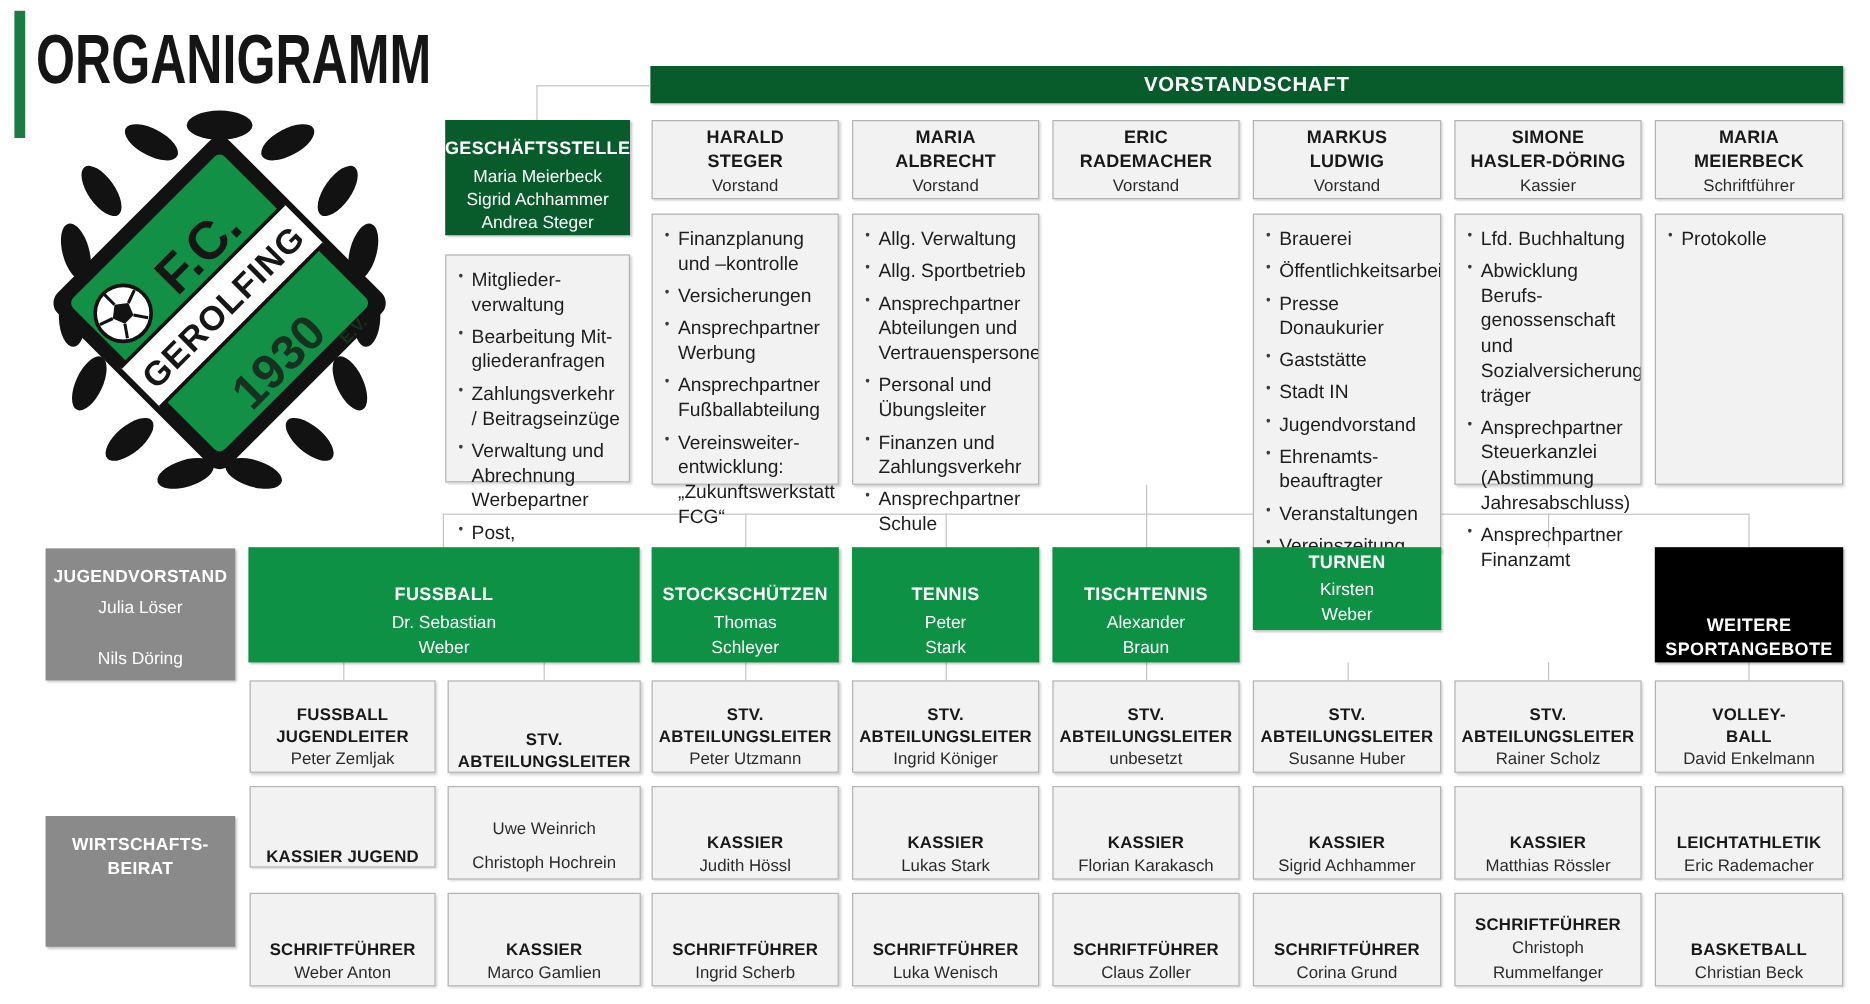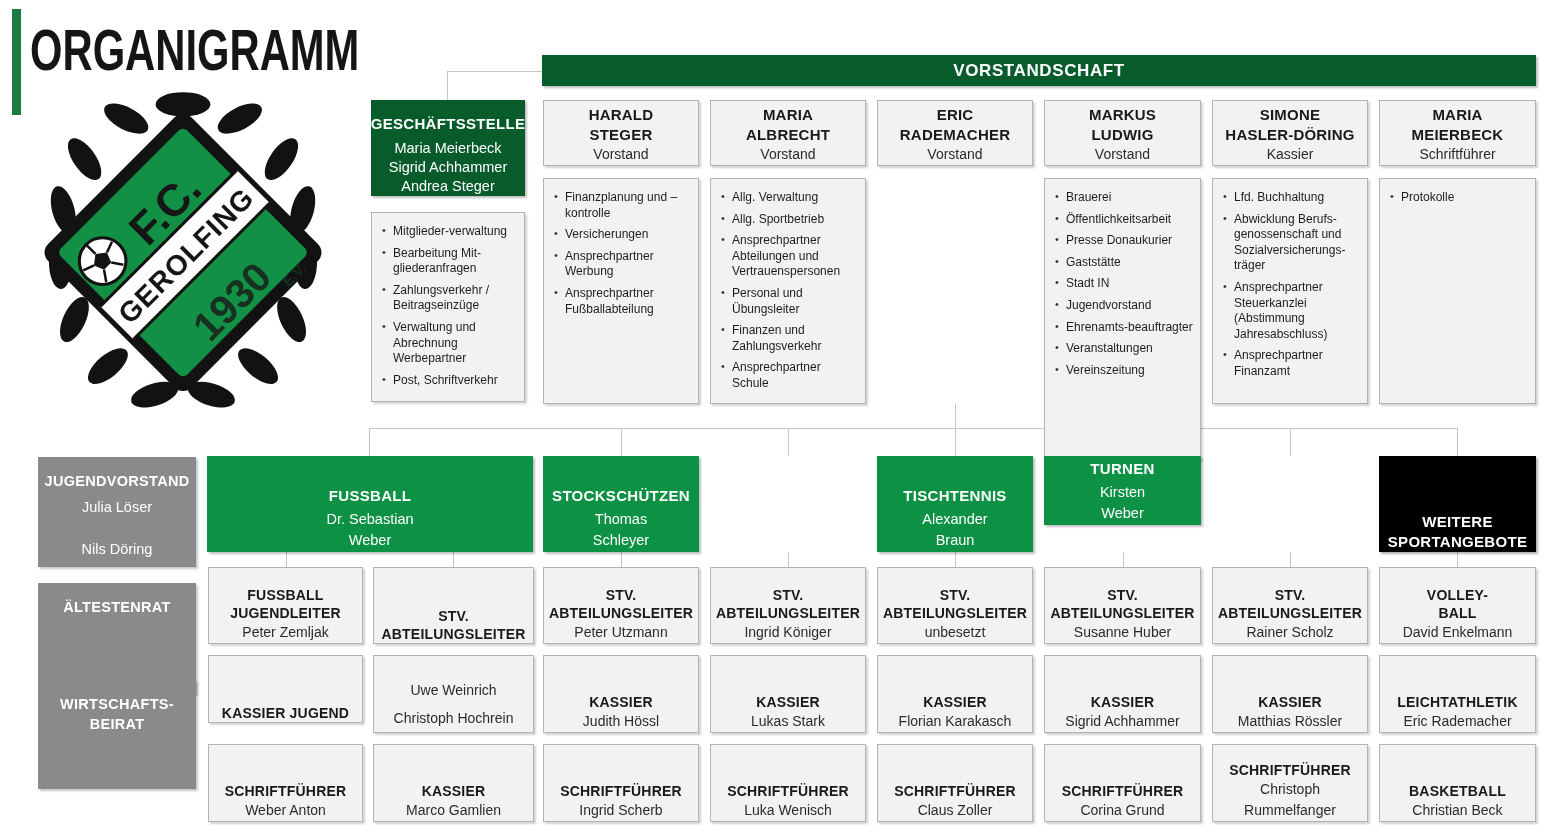--- a/index.html
+++ b/index.html
@@ -31,21 +31,21 @@
   .accent-bar { position:absolute; left:12px; top:9px; width:9px; height:106px; background:#1b7b43; }
   .vbar {
     position:absolute; left:542px; top:55px; width:994px; height:31px; background:#085c2c;
     display:flex; align-items:center; justify-content:center;
     box-shadow:1.5px 1.5px 2px rgba(0,0,0,.25);
   }
   .vbar-label { color:#fff; font-weight:bold; font-size:17px; letter-spacing:.6px; }
   ul.duties { margin:0; padding:11px 6px 6px 8px; list-style:none; overflow:hidden; text-align:left; }
   ul.duties li {
     position:relative; padding-left:13px; margin-bottom:6px;
-    font-size:12px; line-height:1.3; color:#1d1d1d;
+    font-size:16px; line-height:1.3; color:#1d1d1d;
   }
   ul.duties li::before { content:"•"; position:absolute; left:2px; top:-1px; color:#3a3a3a; font-size:11px; }
   .office-names { margin-top:4px; line-height:1.32; font-size:14.5px; }
   .side-title { font-weight:bold; color:#fff; font-size:14.5px; letter-spacing:.3px; white-space:pre-line; line-height:1.35; }
   .side-names { color:#fff; font-size:14.5px; white-space:pre-line; line-height:1.45; margin-top:5px; }
   .pad-top { justify-content:flex-start; padding-top:15px; }
   .dept-title { margin-bottom:2px; }
   svg text { font-family:"Liberation Sans", sans-serif; }
 </style>
 </head>
@@ -167,20 +167,21 @@
 MEIERBECK</div>
     <div class="nm">Schriftführer</div>
   </div>
 
   <div class="box panel" style="left:543px;top:178px;width:156px;height:226px">
     <ul class="duties">
       <li>Finanzplanung und –kontrolle</li>
       <li>Versicherungen</li>
       <li>Ansprechpartner Werbung</li>
       <li>Ansprechpartner Fußballabteilung</li>
+      <li>Vereinsweiter-entwicklung: „Zukunftswerkstatt FCG“</li>
     </ul>
   </div>
   <div class="box panel" style="left:710px;top:178px;width:156px;height:226px">
     <ul class="duties">
       <li>Allg. Verwaltung</li>
       <li>Allg. Sportbetrieb</li>
       <li>Ansprechpartner Abteilungen und Vertrauenspersonen</li>
       <li>Personal und Übungsleiter</li>
       <li>Finanzen und Zahlungsverkehr</li>
       <li>Ansprechpartner Schule</li>
@@ -212,38 +213,40 @@
       <li>Protokolle</li>
     </ul>
   </div>
 
   <div class="box grayp top-col pad-top" style="left:38px;top:457px;width:158px;height:110px">
     <div class="side-title">JUGENDVORSTAND</div>
     <div class="side-names">Julia Löser
 
 Nils Döring</div>
   </div>
-  <div class="box grayp top-col pad-top" style="left:38px;top:583px;width:158px;height:111px">
-    <div class="side-title">ÄLTESTENRAT</div>
-  </div>
   <div class="box grayp top-col pad-top" style="left:38px;top:680px;width:158px;height:109px">
     <div class="side-title">WIRTSCHAFTS-
 BEIRAT</div>
   </div>
 
   <div class="box green center-col" style="left:207px;top:456px;width:326px;height:96px">
     <div class="hd-w dept-title">FUSSBALL</div>
     <div class="nm-w">Dr. Sebastian
 Weber</div>
   </div>
   <div class="box green center-col" style="left:543px;top:456px;width:156px;height:96px">
     <div class="hd-w dept-title">STOCKSCHÜTZEN</div>
     <div class="nm-w">Thomas
 Schleyer</div>
   </div>
+  <div class="box green center-col" style="left:710px;top:456px;width:156px;height:96px">
+    <div class="hd-w dept-title">TENNIS</div>
+    <div class="nm-w">Peter
+Stark</div>
+  </div>
   <div class="box green center-col" style="left:877px;top:456px;width:156px;height:96px">
     <div class="hd-w dept-title">TISCHTENNIS</div>
     <div class="nm-w">Alexander
 Braun</div>
   </div>
   <div class="box green center-col" style="left:1044px;top:456px;width:157px;height:69px">
     <div class="hd-w dept-title">TURNEN</div>
     <div class="nm-w">Kirsten
 Weber</div>
   </div>

